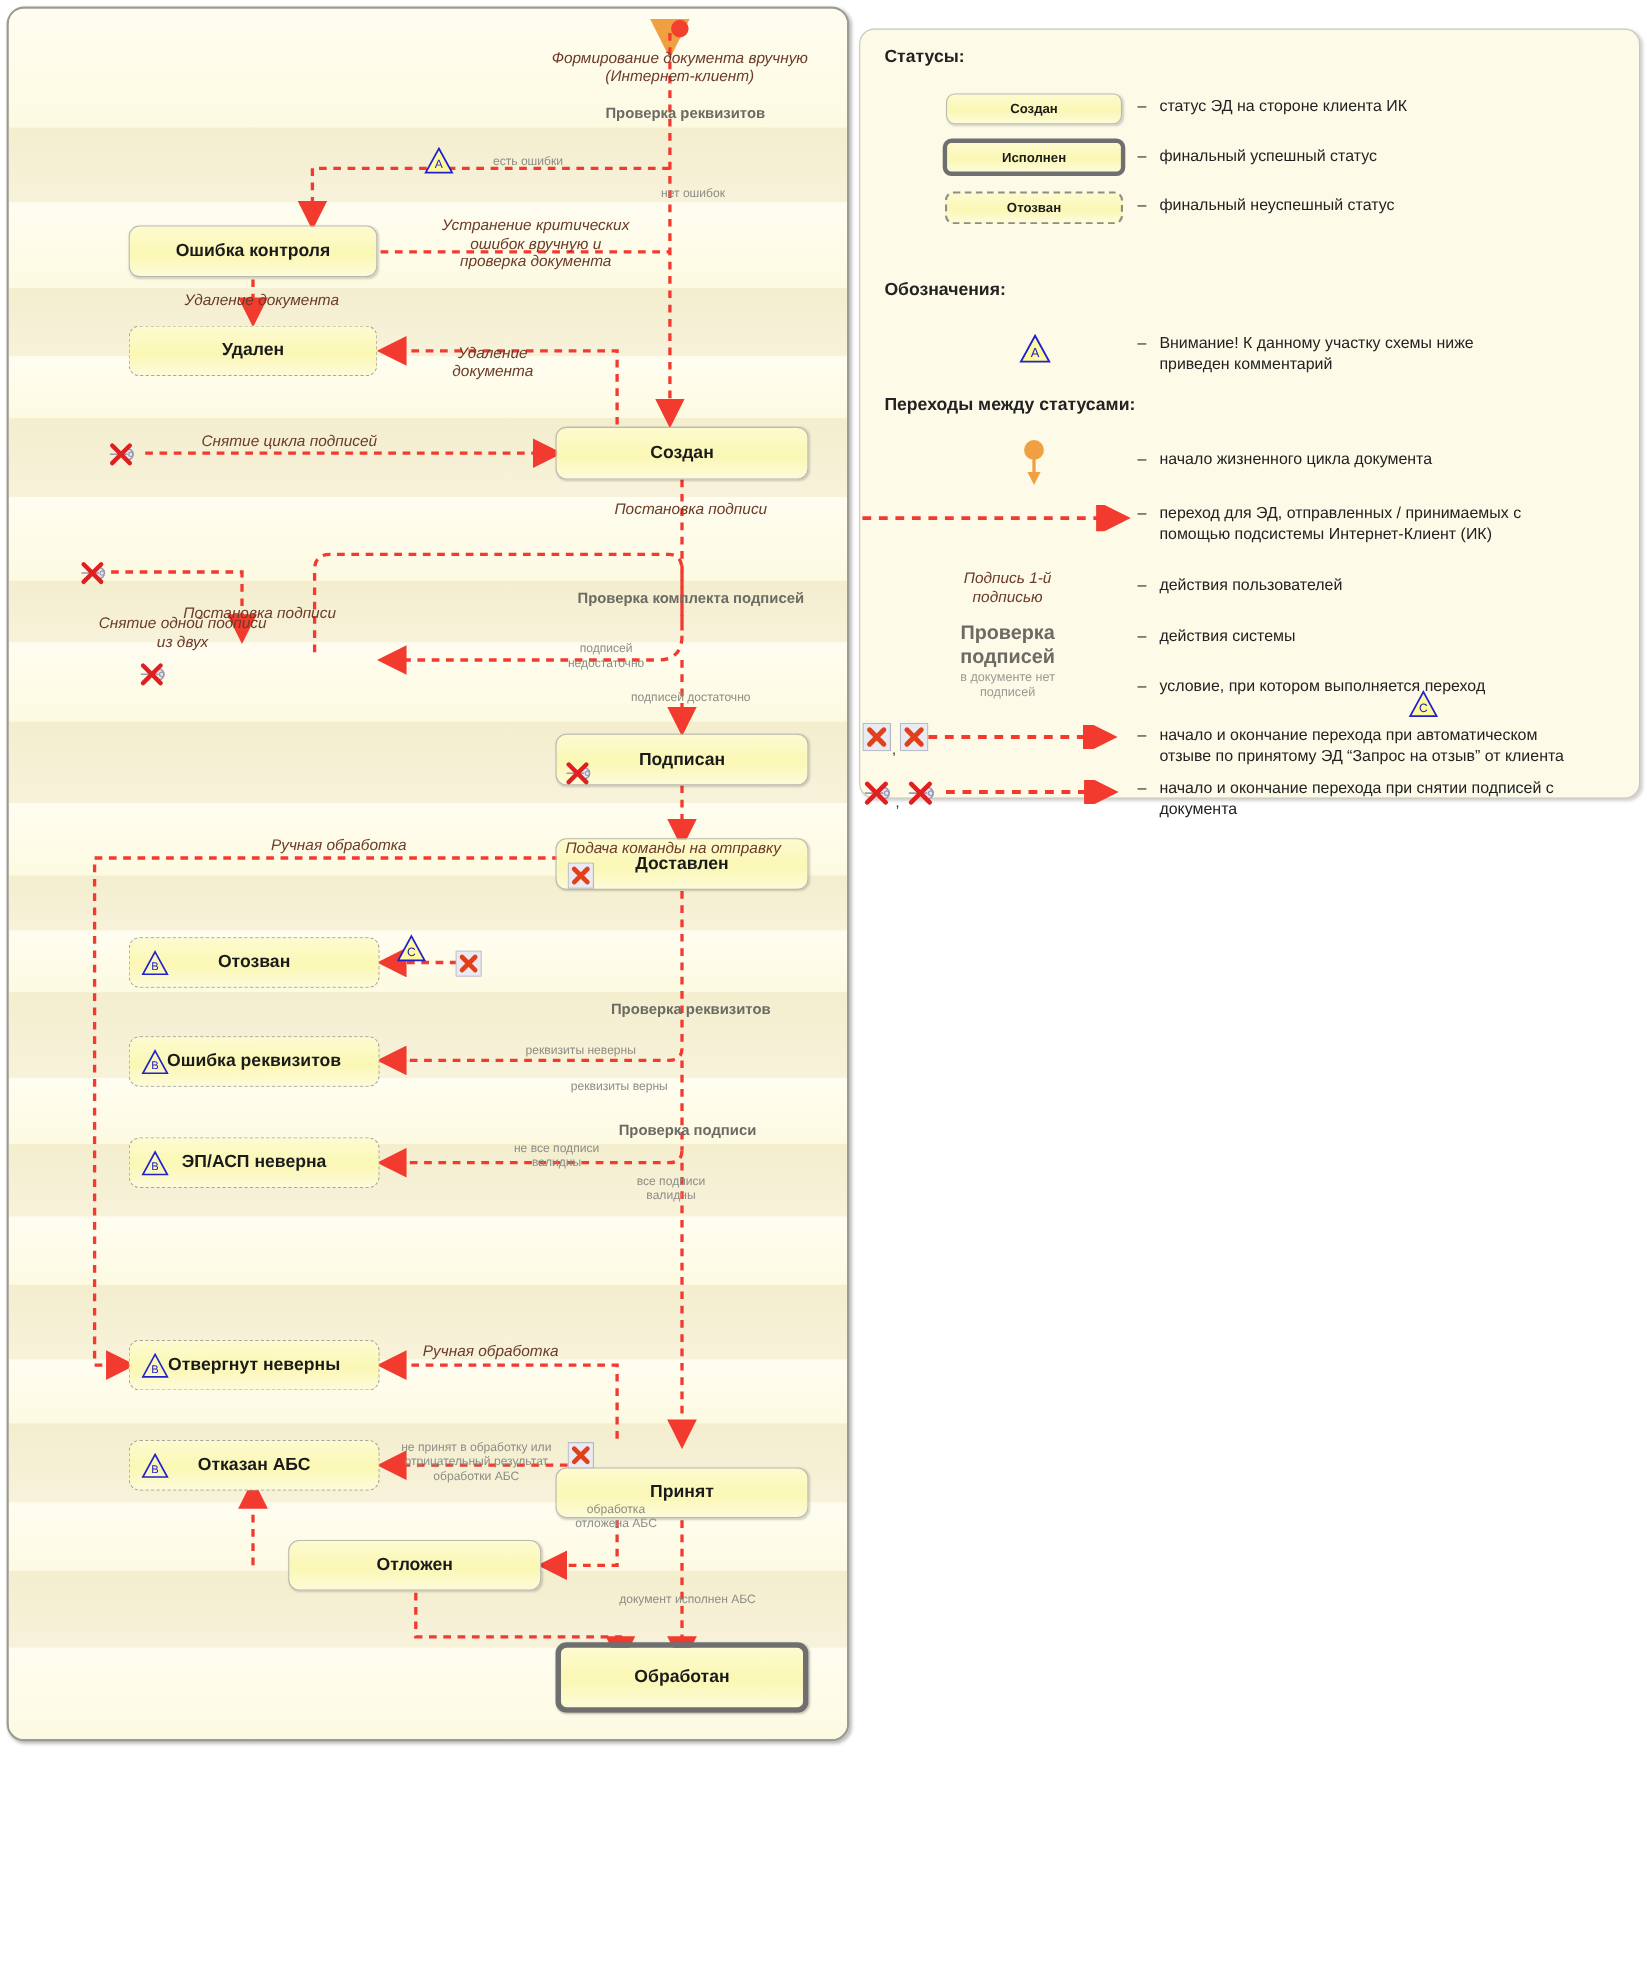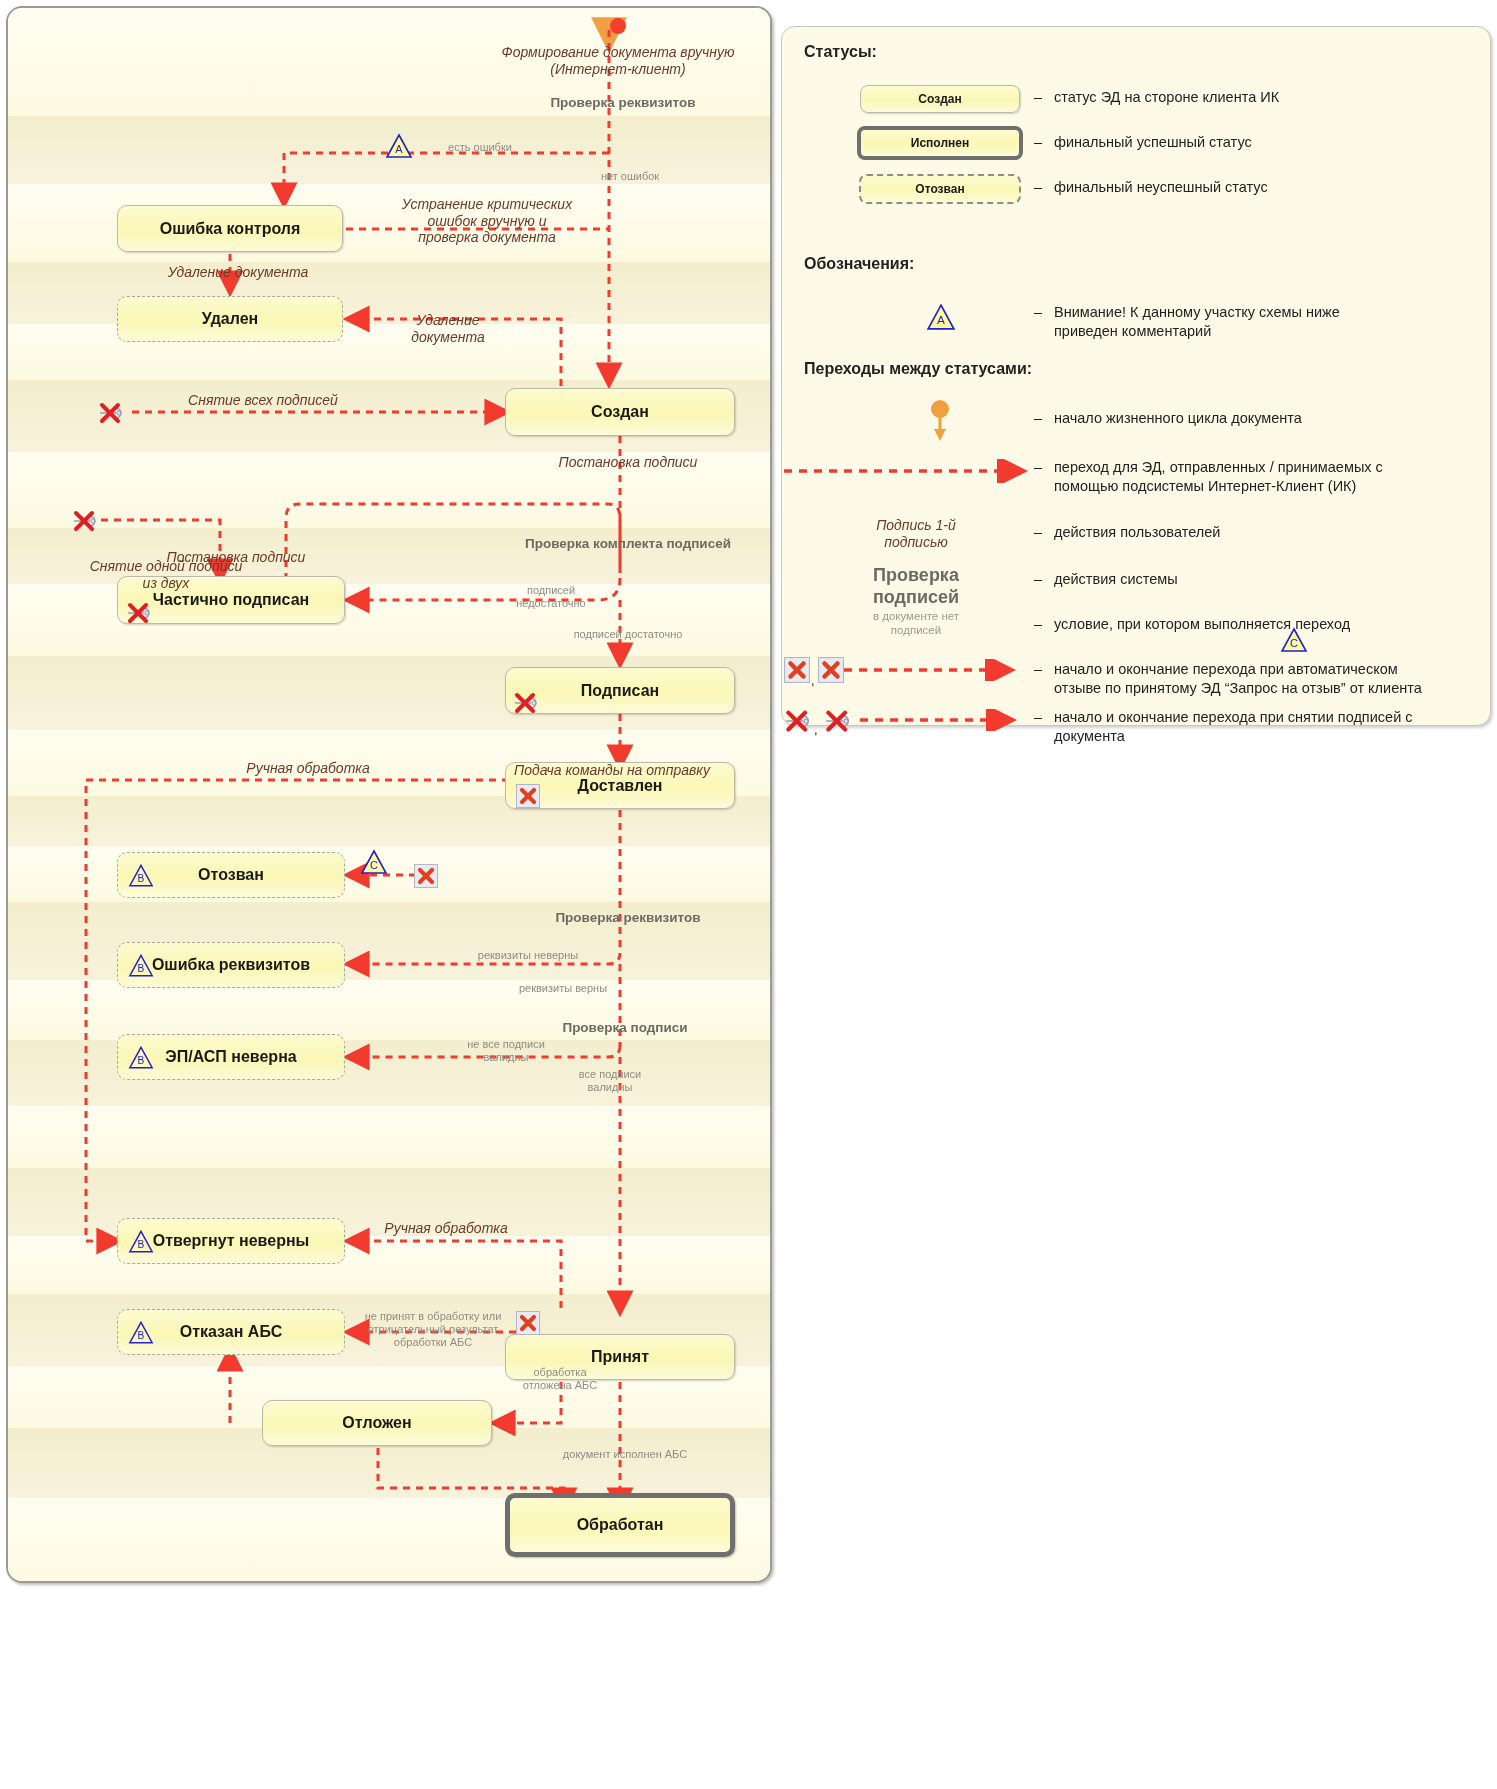--- a/index.html
+++ b/index.html
@@ -175,21 +175,20 @@
 
     <circle cx="610" cy="18" r="8" fill="#f2402c"></circle>
   </svg>
 
   <div class="node solid" style="left:109px;top:197px;width:226px;height:47px;">Ошибка контроля</div>
 
   <div class="node dashed" style="left:109px;top:288px;width:226px;height:46px;">Удален</div>
 
   <div class="node solid" style="left:497px;top:380px;width:230px;height:48px;">Создан</div>
 
-  <div class="node solid" style="left:109px;top:568px;width:228px;height:48px;">Частично подписан</div>
 
   <div class="node solid" style="left:497px;top:659px;width:230px;height:47px;">Подписан</div>
 
   <div class="node solid" style="left:497px;top:754px;width:230px;height:47px;">Доставлен</div>
 
   <div class="node dashed" style="left:109px;top:844px;width:228px;height:46px;">Отозван</div>
 
   <div class="node dashed" style="left:109px;top:934px;width:228px;height:46px;">Ошибка реквизитов</div>
 
   <div class="node dashed" style="left:109px;top:1026px;width:228px;height:46px;">ЭП/АСП неверна</div>
@@ -278,21 +277,21 @@
 
   <div class="lbl act" style="left:384px;top:188px;width:190px;white-space:pre-line;">Устранение критических
 ошибок вручную и
 проверка документа</div>
 
   <div class="lbl act" style="left:135px;top:256px;width:190px;">Удаление документа</div>
 
   <div class="lbl act" style="left:382px;top:304px;width:116px;white-space:pre-line;">Удаление
 документа</div>
 
-  <div class="lbl act" style="left:155px;top:384px;width:200px;">Снятие всех подписей</div>
+  <div class="lbl act" style="left:155px;top:384px;width:200px;">Снятие цикла подписей</div>
 
   <div class="lbl act" style="left:520px;top:446px;width:200px;">Постановка подписи</div>
 
   <div class="lbl act" style="left:78px;top:520px;width:160px;white-space:pre-line;margin-top:30px;">Снятие одной подписи
 из двух</div>
 
   <div class="lbl act" style="left:128px;top:541px;width:200px;">Постановка подписи</div>
 
   <div class="lbl sys" style="left:500px;top:528px;width:240px;">Проверка комплекта  подписей</div>
 

